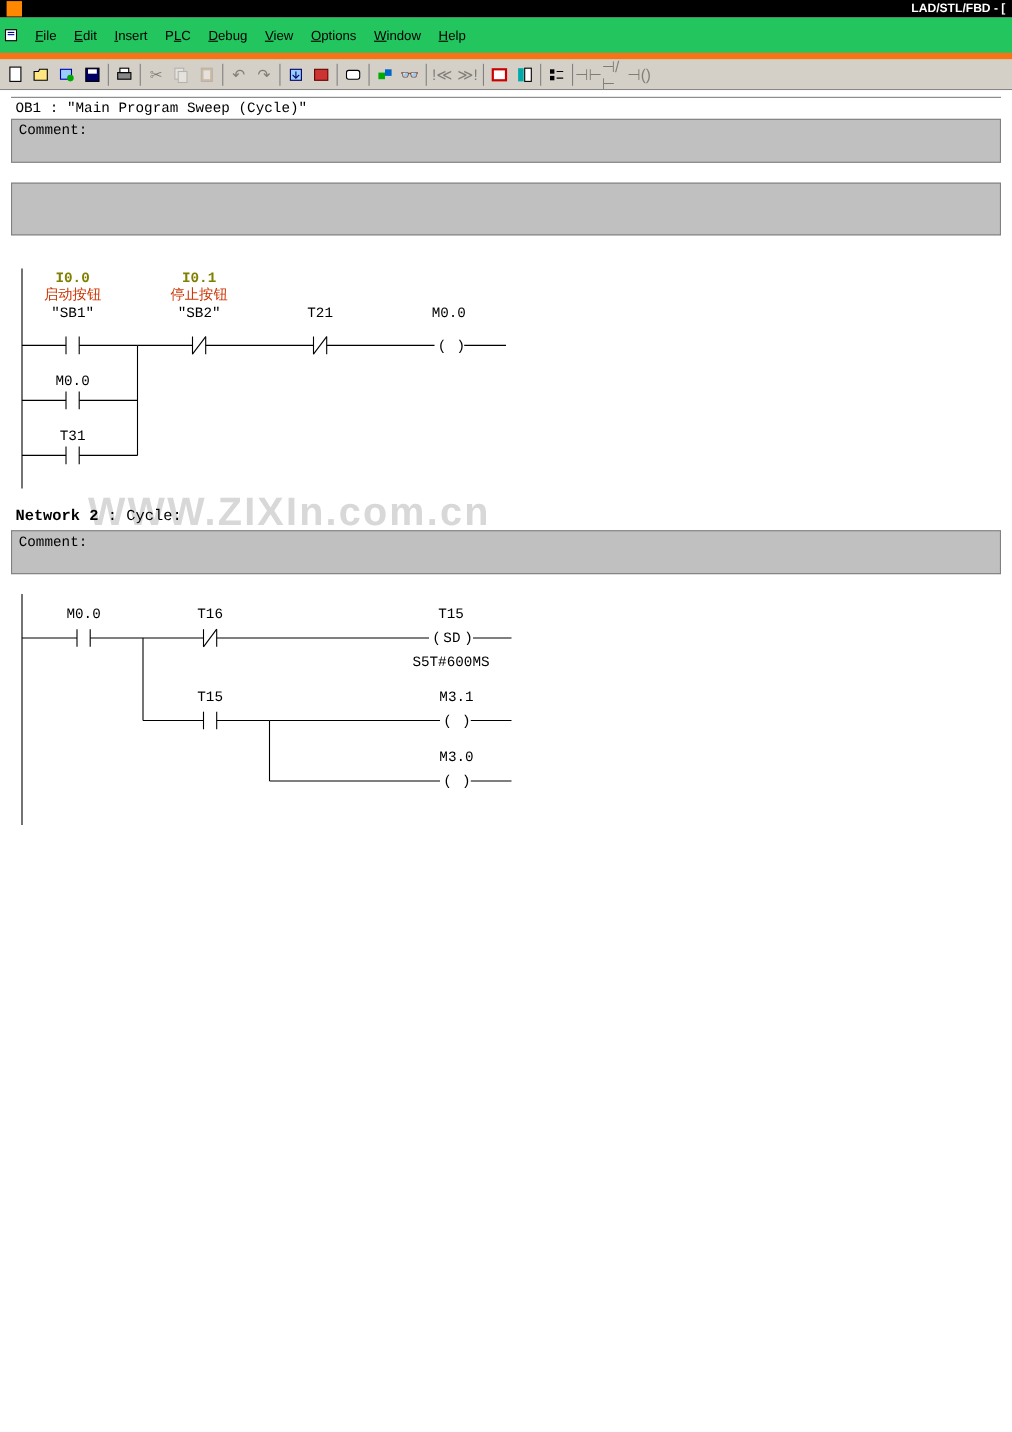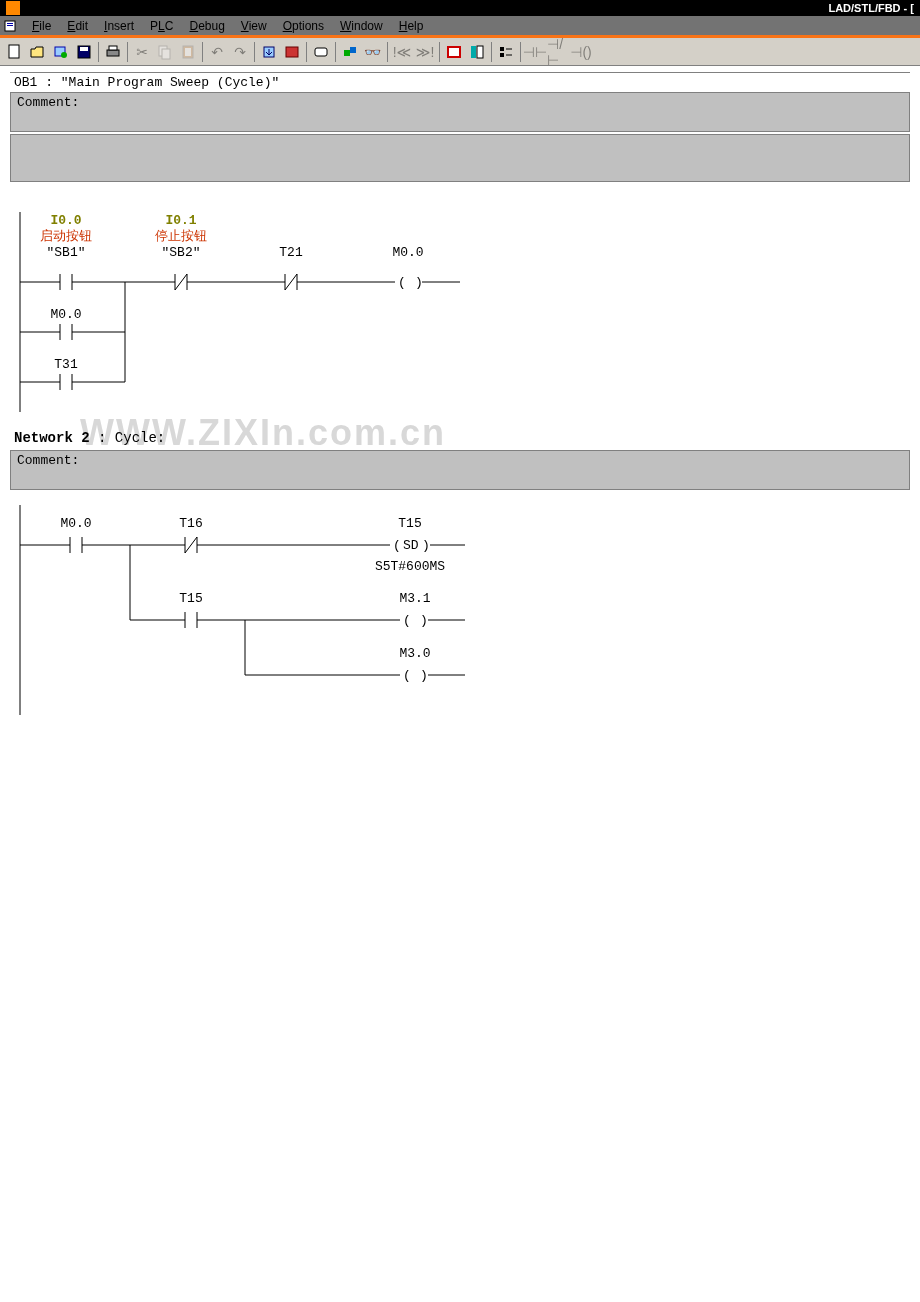--- a/index.html
+++ b/index.html
@@ -26,26 +26,26 @@
       align-items: center;
       gap: 4px;
     }
     .app-icon {
       width: 14px;
       height: 14px;
       background: #ff8800;
       display: inline-block;
     }
     .menu-bar {
-      background: #737373;
+      background: #22c55e;
       display: flex;
       align-items: center;
       padding: 2px 4px;
-      border-bottom: 3px solid #f97316;
-      height: 22px;
+      border-bottom: 6px solid #f97316;
+      height: 38px;
     }
     .menu-bar .mdi-icon {
       width: 14px;
       height: 14px;
       margin-right: 6px;
       display: inline-flex;
       align-items: center;
       justify-content: center;
     }
     .menu-item {
@@ -89,21 +89,21 @@
       border-top: 1px solid #808080;
       margin-top: 2px;
     }
     .comment-box {
       background: #c0c0c0;
       border: 1px solid #808080;
       font-family: "Courier New", monospace;
       font-size: 13px;
       padding: 2px 6px;
       height: 40px;
-      margin-bottom: 2px;
+      margin-bottom: 18px;
     }
     .network-title {
       font-family: "SimSun", "Courier New", monospace;
       font-size: 14px;
       padding: 8px 4px 4px 4px;
     }
     .network-title b { font-weight: bold; }
     .network-comment {
       background: #c0c0c0;
       border: 1px solid #808080;

